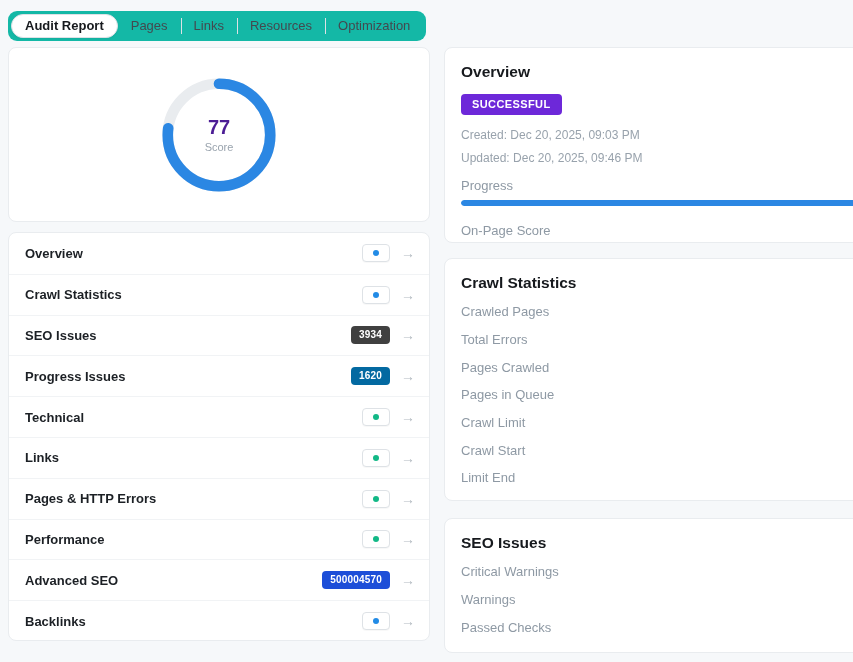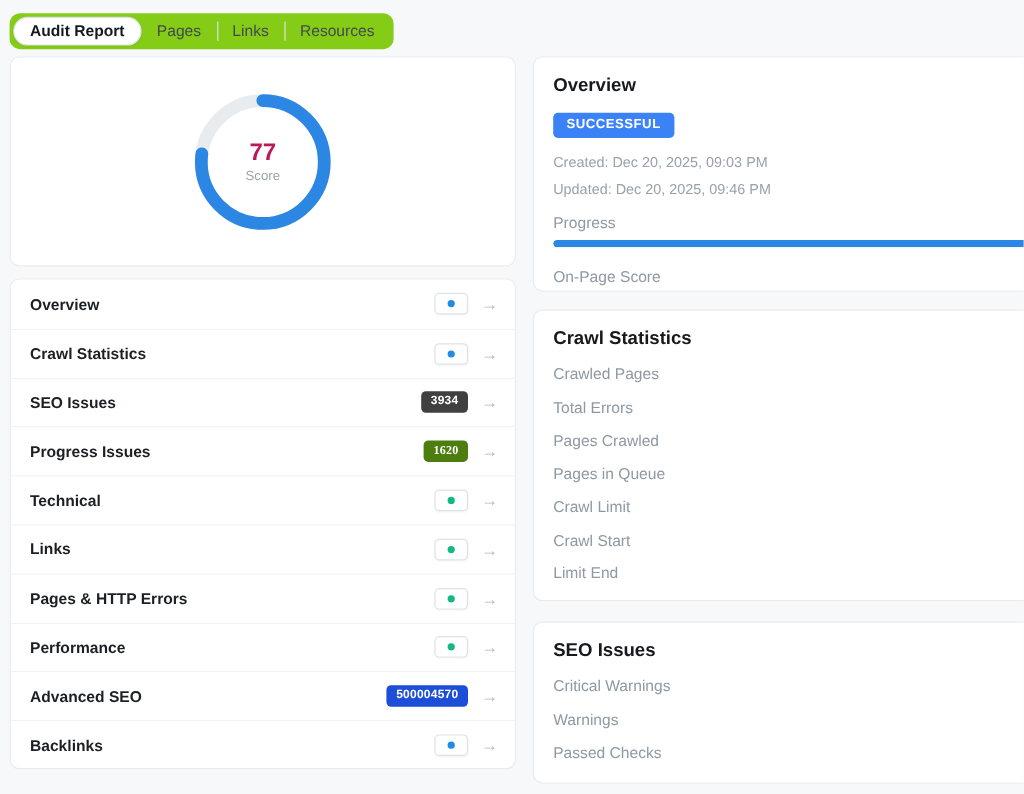--- a/index.html
+++ b/index.html
@@ -7,21 +7,21 @@
   body {
     background:#f6f8fa;
     font-family:"Liberation Sans", "DejaVu Sans", sans-serif;
     color:#212529;
     position:relative;
   }
   
   .tabbar {
     position:absolute; left:8px; top:11px;
     display:inline-flex; align-items:flex-end;
-    background:#84cc16; border-radius:9px; padding:3px;
+    background:#14b8a6; border-radius:9px; padding:3px;
     height:30px;
   }
   .tab {
     font-size:13px; color:#43494f; padding:4px 13px; cursor:pointer;
     position:relative; white-space:nowrap; line-height:16px;
   }
   .tab.active {
     background:#ffffff; border:1px solid #dee2e6; border-radius:12px;
     font-weight:700; color:#16191d; padding:3px 13px;
     box-shadow:0 1px 2px rgba(0,0,0,.05);
@@ -43,21 +43,21 @@
   
   .donut-wrap {
     position:absolute; left:50%; top:50%; transform:translate(-50%,-50%);
     width:116px; height:116px;
   }
   .donut-wrap svg { display:block; }
   .donut-center {
     position:absolute; inset:0; display:flex; flex-direction:column;
     align-items:center; justify-content:center; gap:2px;
   }
-  .score-value { font-size:20px; font-weight:700; color:#be185d; }
+  .score-value { font-size:20px; font-weight:700; color:#4c1d95; }
   .score-label { font-size:11px; color:#9aa4ae; }
   
   .row {
     height:40.8px; display:flex; align-items:center; justify-content:space-between;
     padding:0 14px 0 16px; cursor:pointer;
   }
   .row + .row { border-top:1px solid #f1f3f5; }
   .row-label { font-size:13px; font-weight:700; color:#1c2025; }
   .row-right { display:flex; align-items:center; gap:11px; }
   .badge-count {
@@ -89,20 +89,21 @@
   .stat-row { height:27.7px; display:flex; align-items:center; }
 </style>
 </head>
 <body>
 
 <nav class="tabbar">
     <div class="tab active">Audit Report</div>
     <div class="tab">Pages</div>
     <div class="tab">Links</div>
     <div class="tab">Resources</div>
+    <div class="tab">Optimization</div>
   </nav>
 
 <section class="card score-card">
   <div class="donut-wrap">
     <svg width="116" height="116" viewBox="0 0 120 120">
       <circle cx="60" cy="60" r="53" fill="none" stroke-width="11" stroke="#e9ecef"></circle>
       <circle cx="60" cy="60" r="53" fill="none" stroke-width="11" stroke-linecap="round" transform="rotate(-90 60 60)" stroke="#2b87e3" stroke-dasharray="256.4167923859989 333.0088212805181"></circle>
     </svg>
     <div class="donut-center">
       <span class="score-value">77</span>
@@ -134,21 +135,21 @@
       <div class="row">
         <span class="row-label">SEO Issues</span>
         <span class="row-right">
           <span class="badge-count" style="background: #404040;">3934</span>
           <span class="row-arrow">→</span>
         </span>
       </div>
       <div class="row">
         <span class="row-label">Progress Issues</span>
         <span class="row-right">
-          <span class="badge-count" style="background: #4d7c0f; font-family: Liberation Serif, serif;">1620</span>
+          <span class="badge-count" style="background: #0369a1;">1620</span>
           <span class="row-arrow">→</span>
         </span>
       </div>
       <div class="row">
         <span class="row-label">Technical</span>
         <span class="row-right">
           <span class="badge-dot">
             <span class="dot" style="background: rgb(18, 184, 134);"></span>
           </span>
           <span class="row-arrow">→</span>
@@ -195,21 +196,21 @@
             <span class="dot" style="background: rgb(34, 139, 230);"></span>
           </span>
           <span class="row-arrow">→</span>
         </span>
       </div>
     </div>
 </section>
 
 <section class="card overview-card">
   <div class="card-title">Overview</div>
-  <span class="status-badge" style="background: #3b82f6;">SUCCESSFUL</span>
+  <span class="status-badge" style="background: #6d28d9;">SUCCESSFUL</span>
   <div class="meta-line">Created: Dec 20, 2025, 09:03 PM</div>
   <div class="meta-line">Updated: Dec 20, 2025, 09:46 PM</div>
   <div class="stat-label progress-label">Progress</div>
   <div class="progress-track">
     <div class="progress-fill" style="background: rgb(43, 135, 227); width: 100%;"></div>
   </div>
   <div class="stat-label onpage-label">On-Page Score</div>
 </section>
 
 <section class="card crawl-card">

